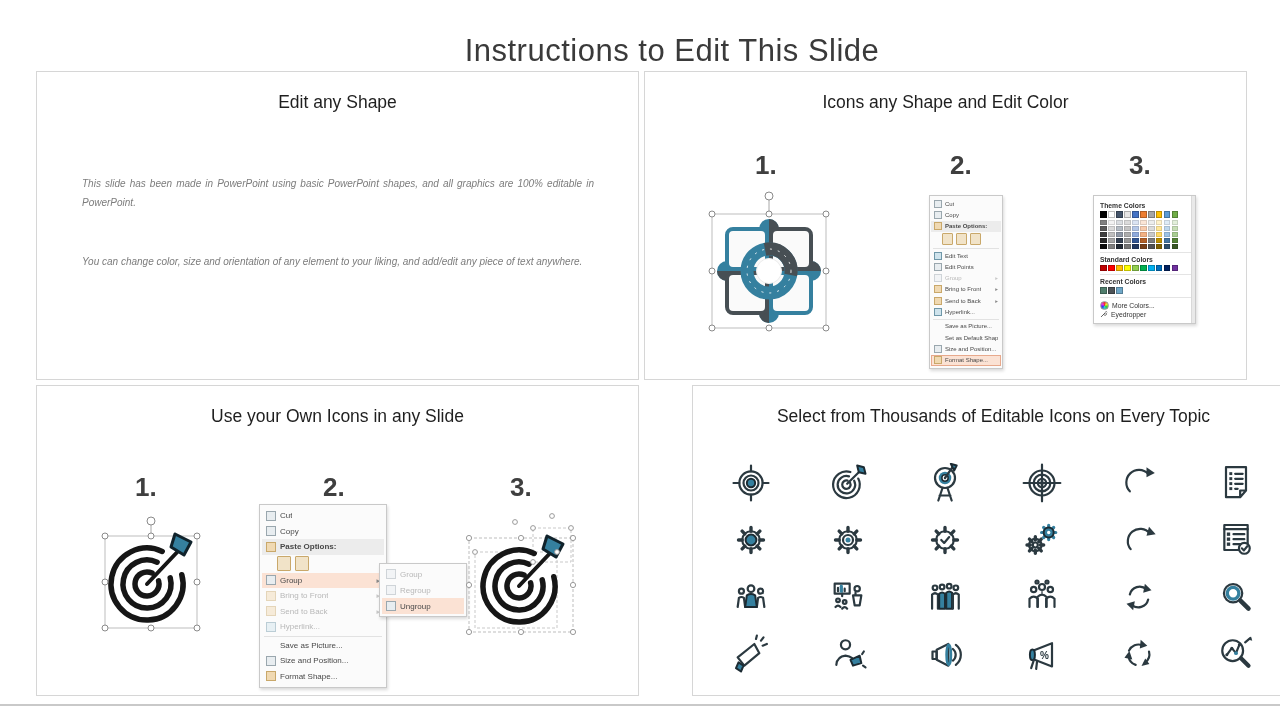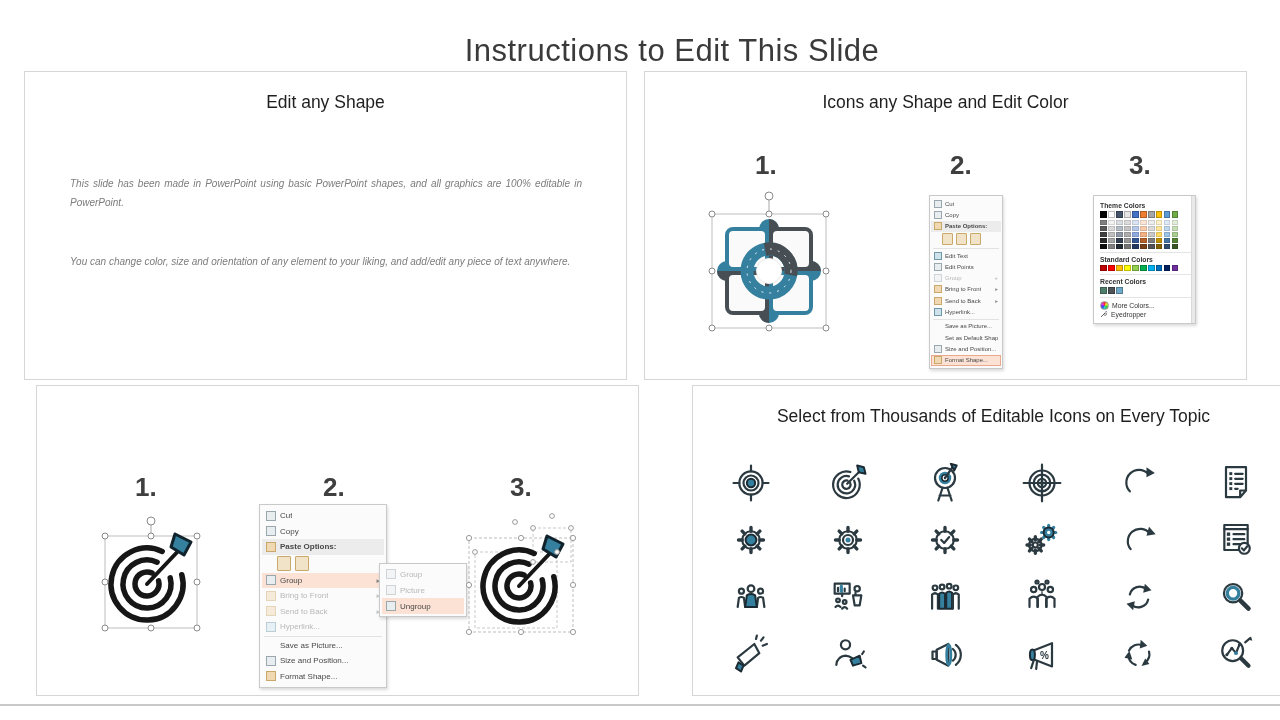--- a/index.html
+++ b/index.html
@@ -1,21 +1,21 @@
 <!DOCTYPE html>
 <html><head>
 <meta charset="utf-8">
 <style>
   html,body{margin:0;padding:0;}
   body{width:1280px;height:720px;position:relative;background:#ffffff;
        font-family:"Liberation Sans",sans-serif;overflow:hidden;color:#333;}
   .slide-title{position:absolute;top:12px;left:0;width:100%;text-align:center;
        font-size:31px;font-weight:500;color:#3a3a3a;letter-spacing:.5px;padding-left:32px;}
   .panel{position:absolute;background:#fff;border:1px solid #d6d6d6;}
-  #p1{left:24px;top:71px;width:601px;height:307px;}
+  #p1{left:36px;top:71px;width:601px;height:307px;}
   #p2{left:644px;top:71px;width:601px;height:307px;}
   #p3{left:36px;top:385px;width:601px;height:309px;}
   #p4{left:644px;top:385px;width:601px;height:309px;margin-left:48px;}
   .panel-title{position:absolute;top:20px;left:0;width:100%;text-align:center;
        font-size:17.5px;color:#1f1f1f;}
   .panel-sub{position:absolute;top:47px;left:0;width:100%;text-align:center;
        font-size:11.5px;font-style:italic;color:#595959;}
   .para{position:absolute;left:45px;width:512px;font-size:10px;font-style:italic;
        color:#7c7c7c;line-height:19px;text-align:justify;}
   .stepnum{position:absolute;font-size:26px;font-weight:bold;color:#3f3f3f;}
@@ -299,20 +299,21 @@
     <div class="prow">
       <svg width="8" height="8" viewBox="0 0 12 12">
         <path d="M2 10 L6 6 M6 6 L8 4 L10 6 L8 8 Z M9 2 L10 3" stroke="#555" stroke-width="1.4" fill="none" stroke-linecap="round"></path>
       </svg>
       <span>Eyedropper</span>
     </div>
   </div>
 </div>
 
 <div class="panel" id="p3">
+  <div class="panel-title">Use your Own Icons in any Slide</div>
   <span class="stepnum" style="left:98px;top:86px">1.</span>
   <span class="stepnum" style="left:286px;top:86px">2.</span>
   <span class="stepnum" style="left:473px;top:86px">3.</span>
 
   <svg class="selsvg" style="left:52px;top:124px" width="126" height="132" viewBox="0 0 126 132">
     <line x1="62" y1="26" x2="62" y2="14" stroke="#a8a8a8" stroke-width="1"></line>
     <circle cx="62" cy="11" r="4" fill="#fff" stroke="#8a8a8a"></circle>
     <rect x="16" y="26" width="92" height="92" fill="none" stroke="#bdbdbd" stroke-width="1"></rect>
     <g stroke="#161616" stroke-width="5.5" fill="none" stroke-linecap="round">
       <path d="M73.2 41.4 A36 36 0 1 0 92.8 64.7"></path>
@@ -380,21 +381,21 @@
         <span class="mlabel">Format Shape...</span>
       </div>
 
     <div class="submenu">
       <div class="mrow dis">
           <span class="mic"></span>
           <span class="mlabel">Group</span>
         </div>
       <div class="mrow dis">
           <span class="mic"></span>
-          <span class="mlabel">Picture</span>
+          <span class="mlabel">Regroup</span>
         </div>
       <div class="mrow hl">
           <span class="mic"></span>
           <span class="mlabel">Ungroup</span>
         </div>
     </div>
   </div>
 
   <svg class="selsvg" style="left:420px;top:122px" width="136" height="136" viewBox="0 0 136 136">
     <rect x="12" y="30" width="104" height="94" fill="none" stroke="#bdbdbd" stroke-width="1" stroke-dasharray="3 2"></rect>

